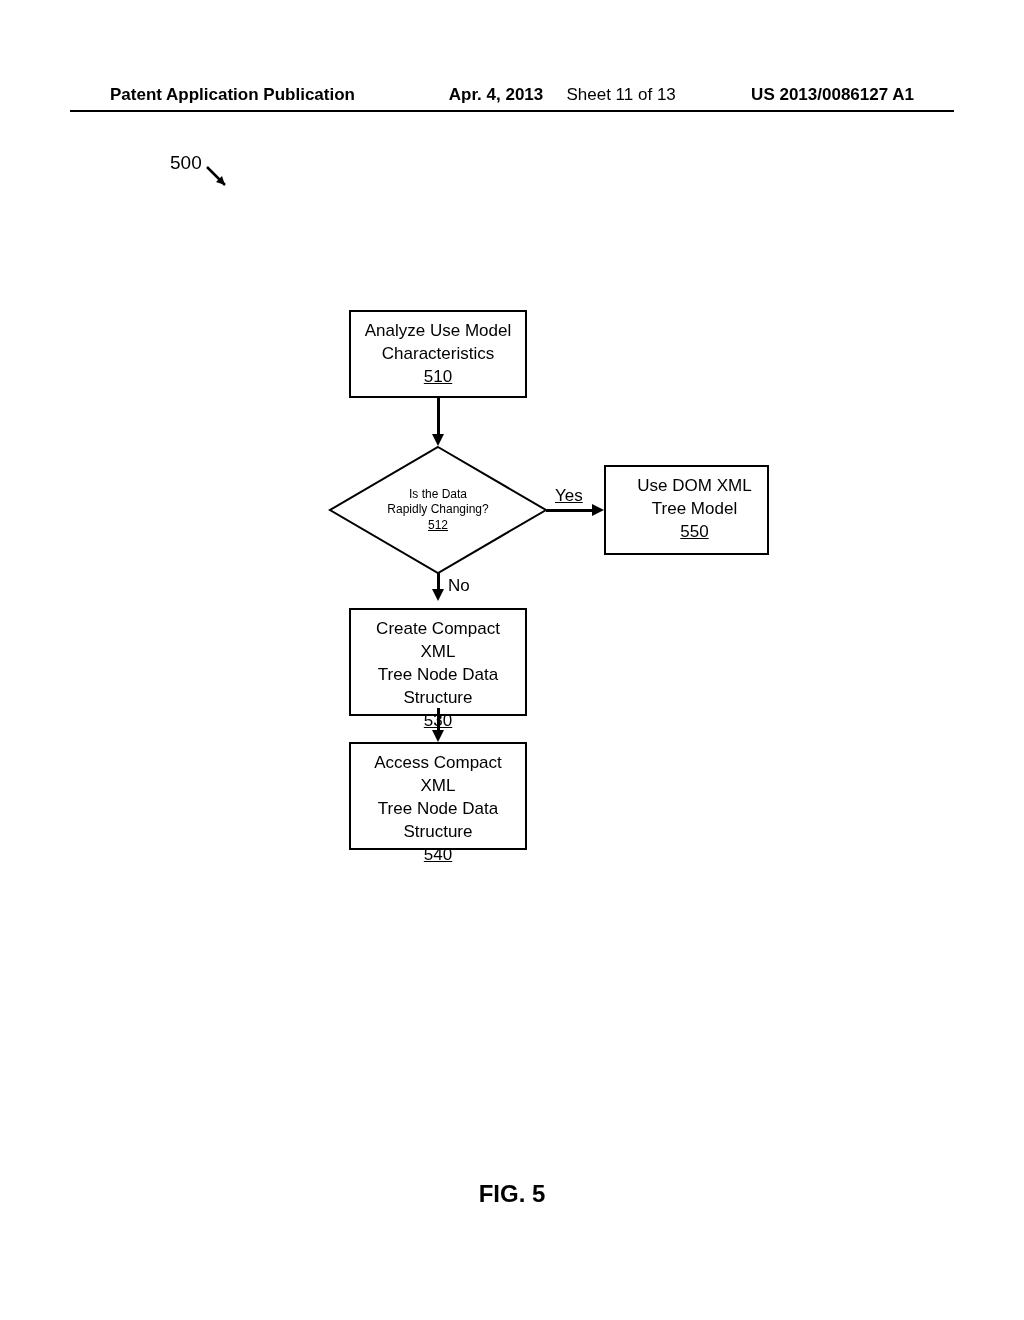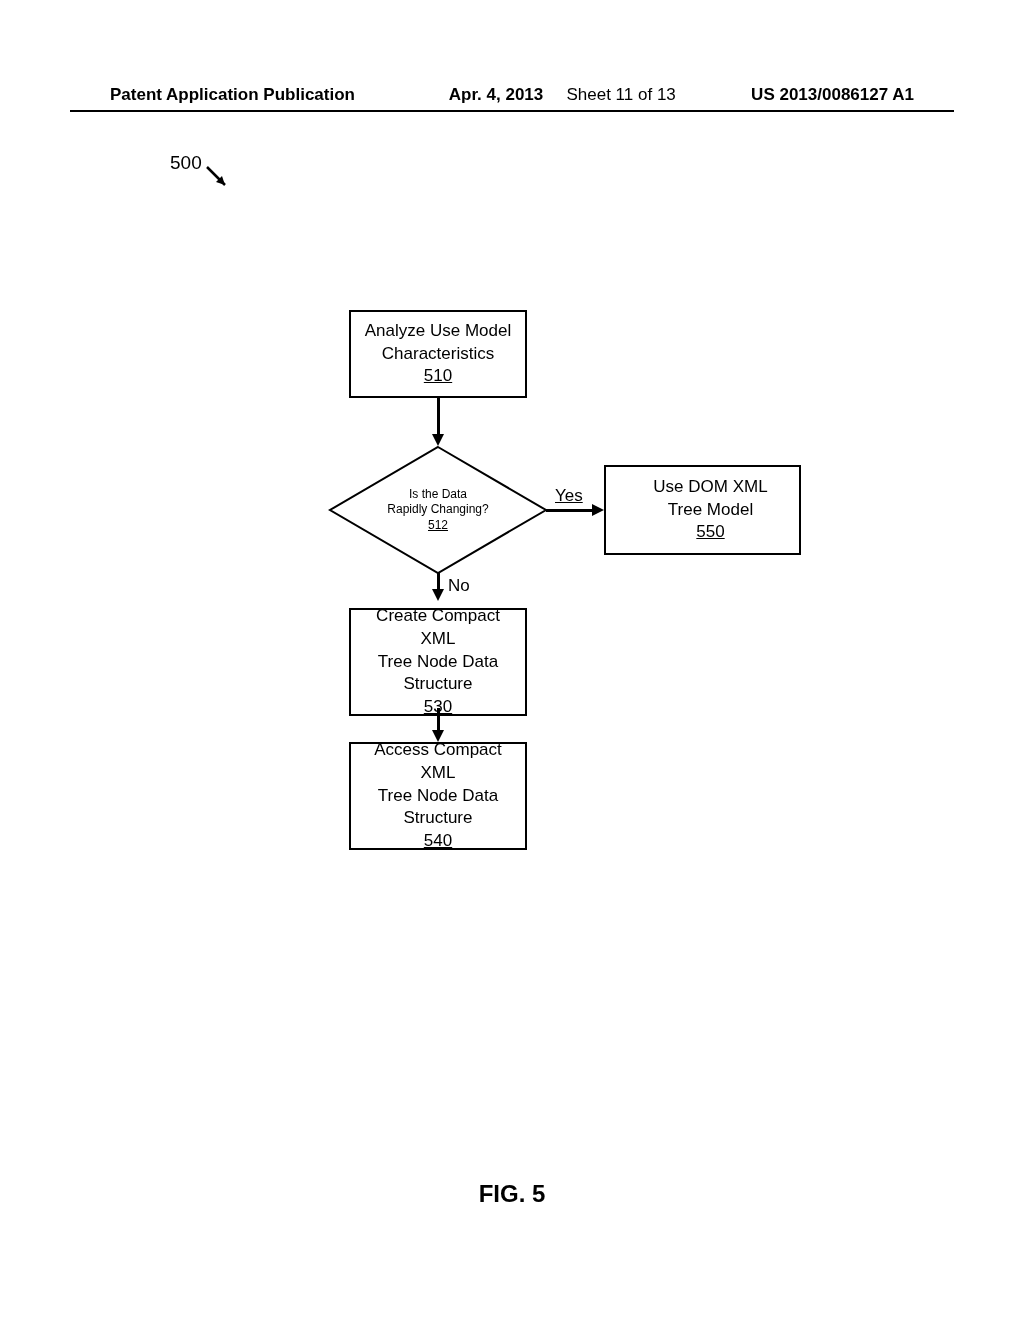--- a/index.html
+++ b/index.html
@@ -68,36 +68,35 @@
       left: 0;
       width: 100%;
     }
     .box {
       position: absolute;
       border: 2px solid #000;
       background: white;
       text-align: center;
       display: flex;
       flex-direction: column;
-      justify-content: center;
       align-items: center;
       font-size: 17px;
       line-height: 1.35;
       padding: 8px;
     }
     .box-510 {
       top: 0;
       left: 349px;
       width: 178px;
       height: 88px;
     }
     .box-550 {
       top: 155px;
       left: 604px;
-      width: 197px;
+      width: 165px;
       height: 90px;
       padding-left: 24px;
     }
     .box-530 {
       top: 298px;
       left: 349px;
       width: 178px;
       height: 108px;
     }
     .box-540 {

